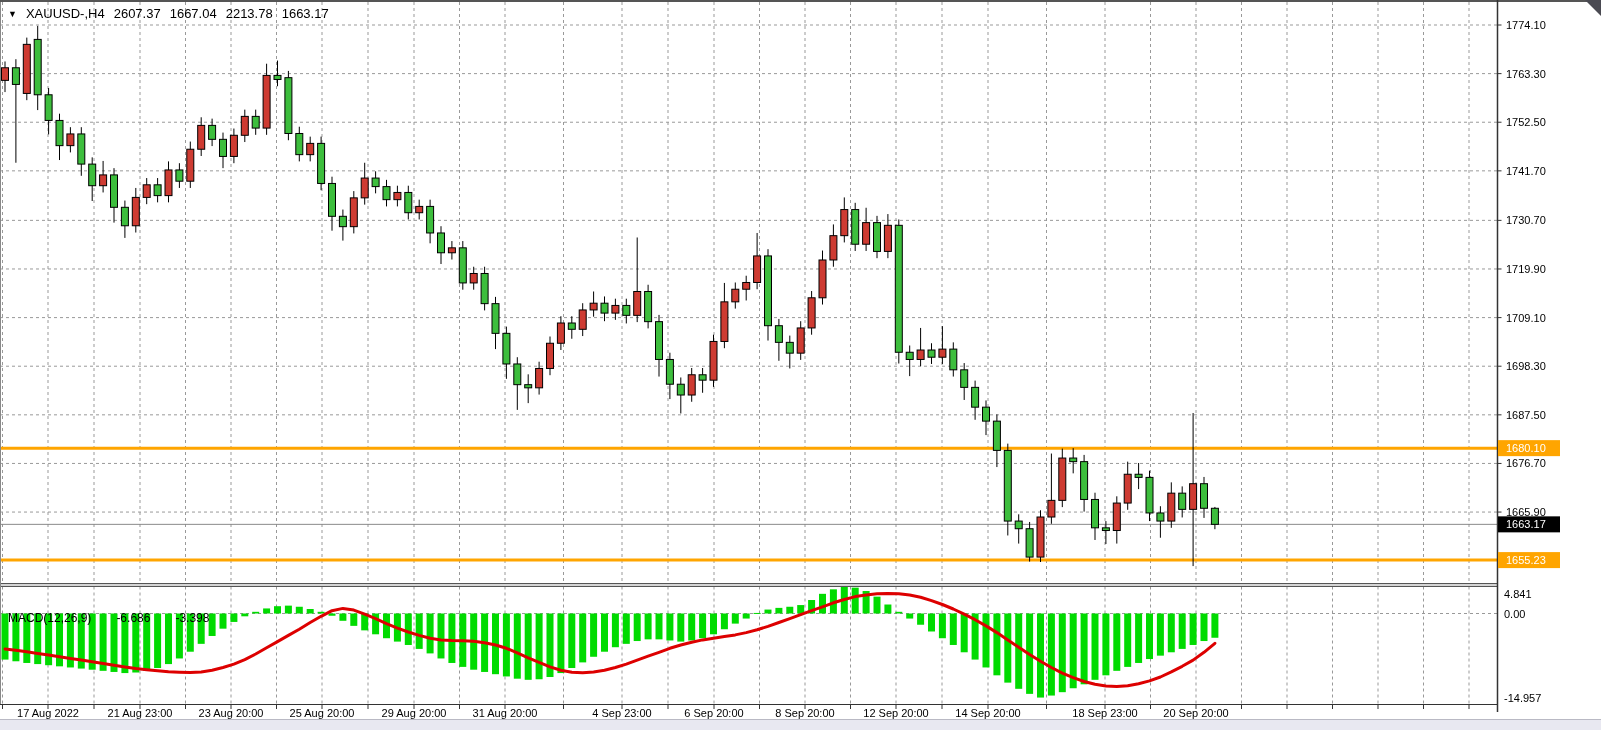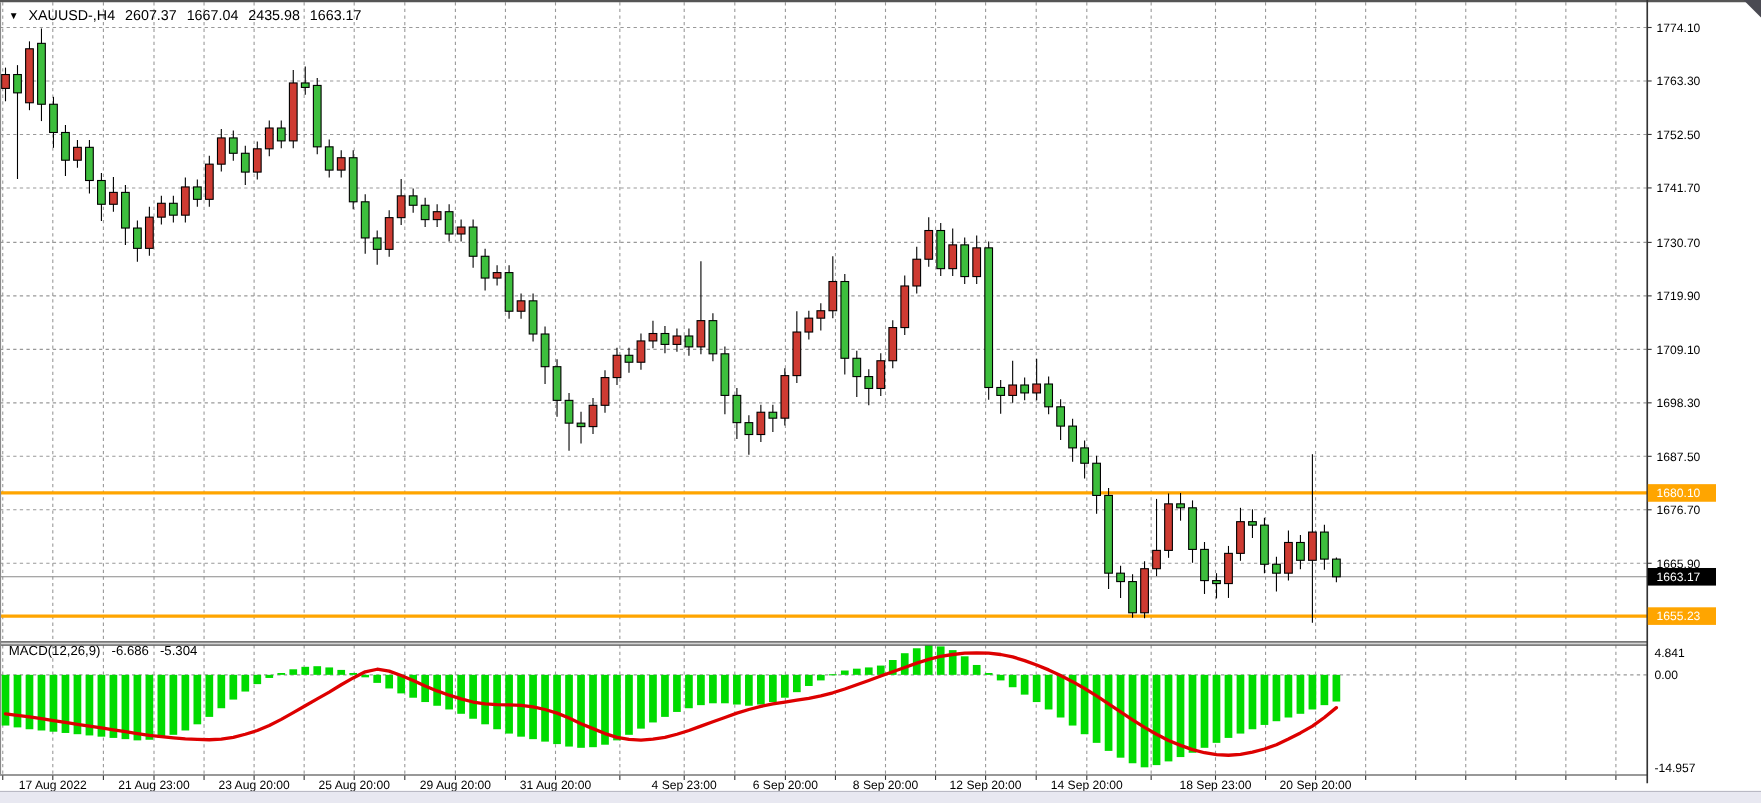--- a/index.html
+++ b/index.html
@@ -4,21 +4,21 @@
 <style>
   html,body{margin:0;padding:0;background:#fff;}
   #screen{
     position:relative;width:1601px;height:730px;background:#ffffff;
     font-family:"Liberation Sans",sans-serif;overflow:hidden;
   }
   #chart-svg{position:absolute;left:0;top:0;}
   .overlay{position:absolute;color:#000;white-space:nowrap;}
   #title-bar{left:8px;top:6px;font-size:13px;display:flex;align-items:center;gap:9px;}
   #title-bar .tri{font-size:9px;padding-top:1px;}
-  #macd-label{left:8px;top:584px;font-size:12px;display:flex;gap:10px;}
+  #macd-label{left:8px;top:611px;font-size:12px;display:flex;gap:25px;}
   #bottom-strip{position:absolute;left:0;top:719px;width:1601px;height:11px;
     background:#e8e8f1;border-top:1px solid #b9b9c4;}
 </style>
 </head>
 <body>
 
 <div id="screen">
 
   <svg id="chart-svg" width="1601" height="730">
       <rect x="0" y="0" width="1601" height="730" fill="#ffffff"></rect>
@@ -524,24 +524,24 @@
       <text x="1196" y="717" text-anchor="middle" font-family="&quot;Liberation Sans&quot;,sans-serif" font-size="11" fill="#000000">20 Sep 20:00</text>
       <rect x="1497.5" y="0" width="103" height="704" fill="transparent"></rect>
       <rect x="0" y="705" width="1497.5" height="15" fill="transparent"></rect>
     </svg>
 
   <div id="title-bar" class="overlay">
     <span class="tri">▼</span>
     <span>XAUUSD-,H4</span>
     <span>2607.37</span>
     <span>1667.04</span>
-    <span>2435.98</span>
+    <span>2213.78</span>
     <span>1663.17</span>
   </div>
 
   <div id="macd-label" class="overlay">
     <span>MACD(12,26,9)</span>
     <span>-6.686</span>
-    <span>-5.304</span>
+    <span>-3.398</span>
   </div>
 
   <div id="bottom-strip"></div>
 </div>
 
 </body></html>

